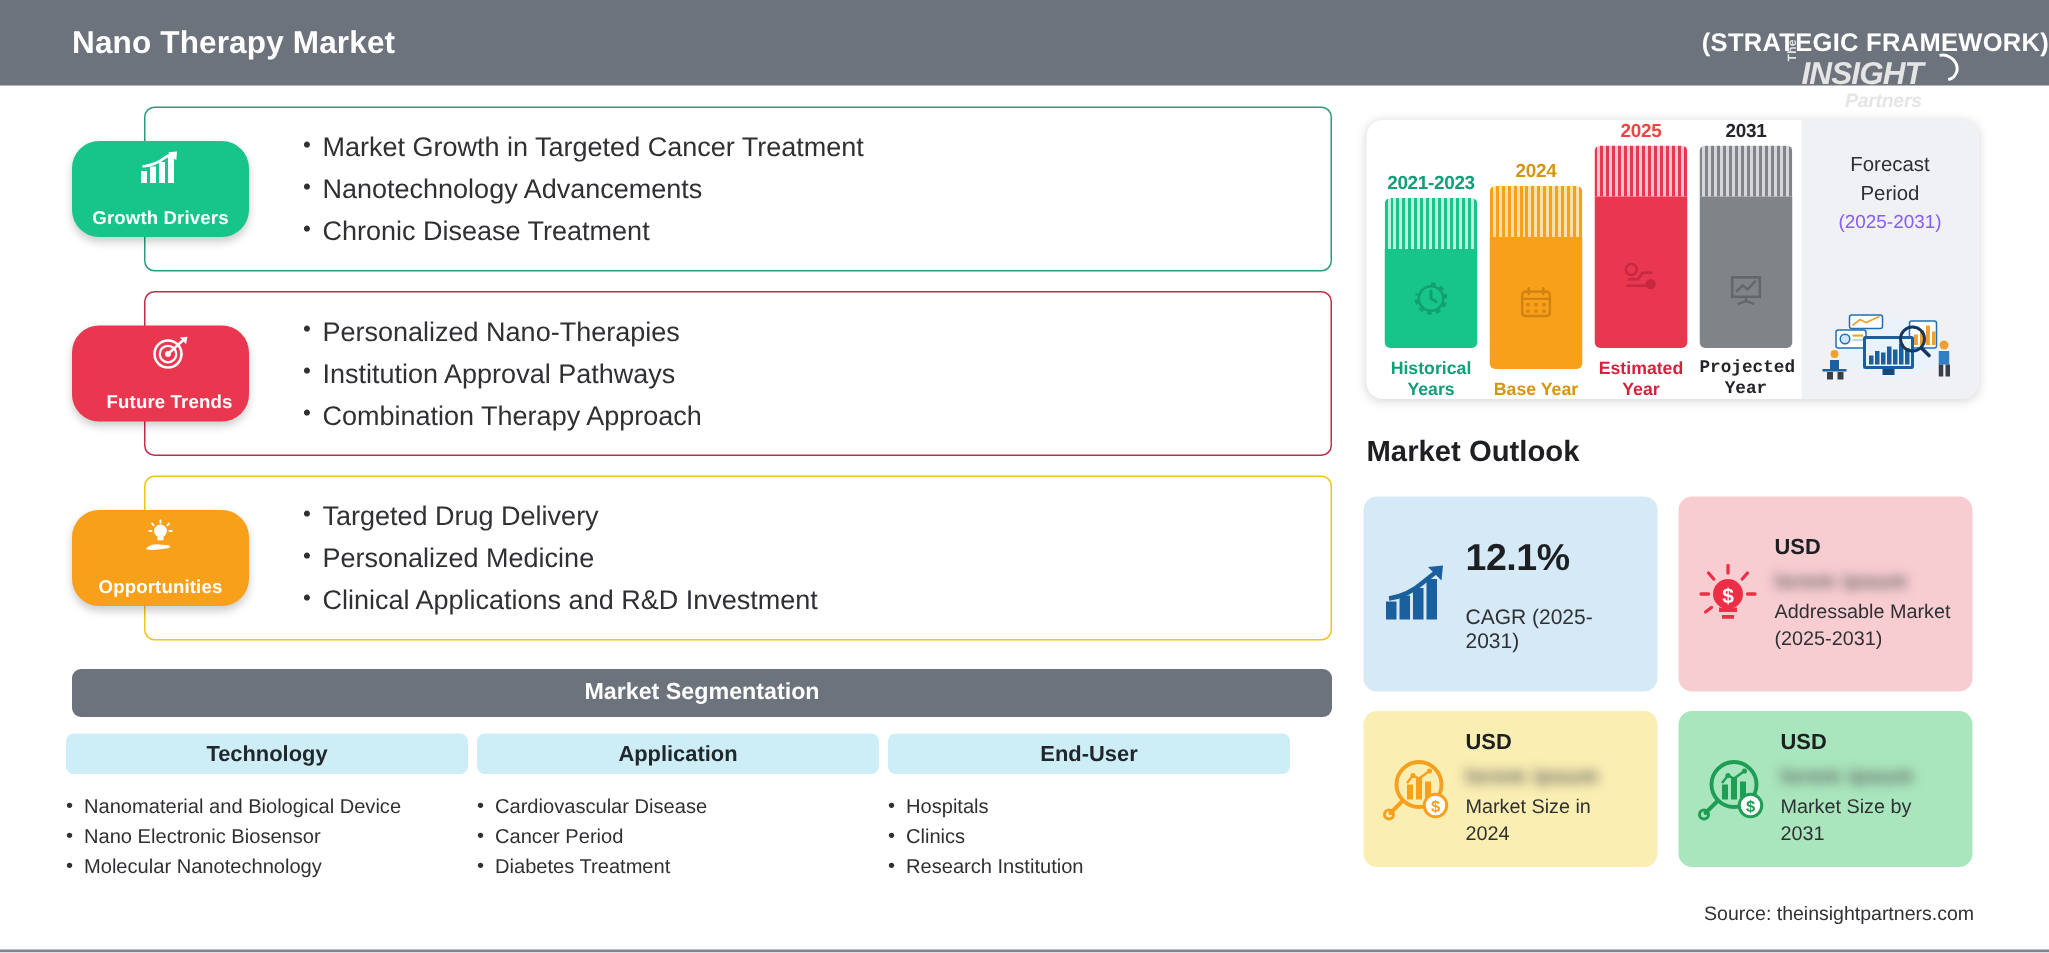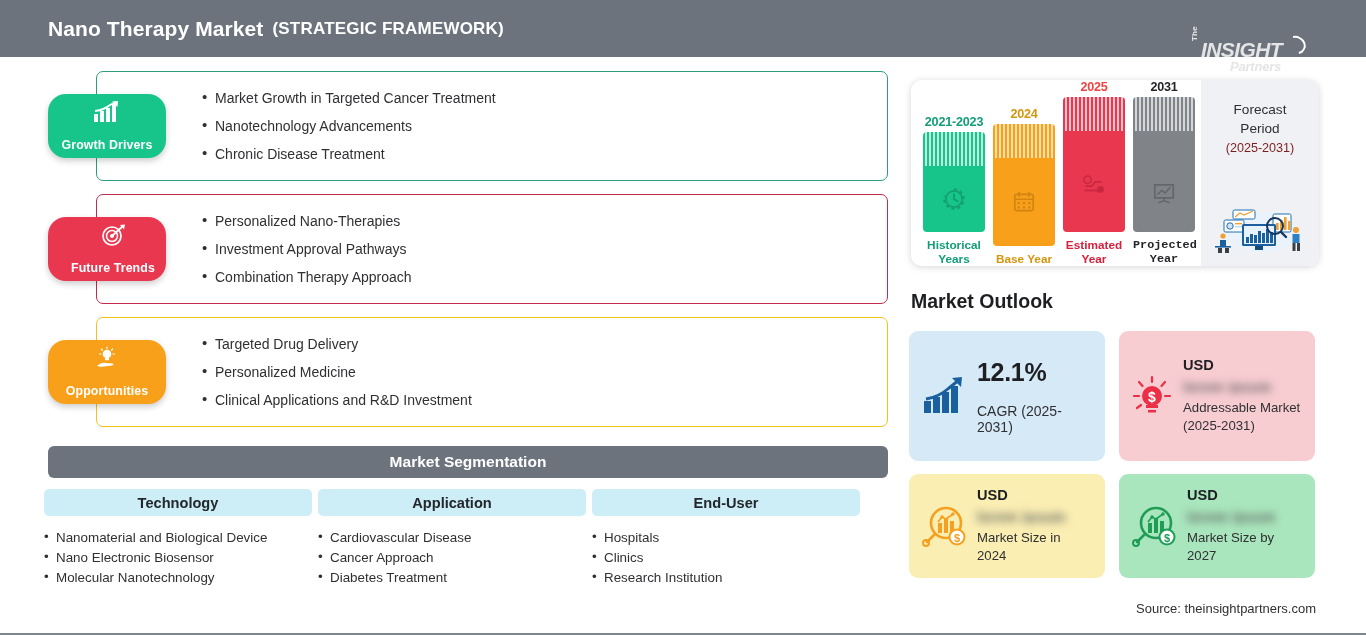--- a/index.html
+++ b/index.html
@@ -12,21 +12,21 @@
   #page {
     position: relative; width: 1366px; height: 635px;
     background: #fff;
     border-bottom: 2px solid #7c848e;
   }
 
   
   .header {
     position: absolute; left: 0; top: 0; width: 1366px; height: 57px;
     background: #6c737d;
-    display: flex; align-items: center;
+    display: flex; align-items: center; justify-content: space-between;
   }
   .header-title {
     margin-left: 48px;
     color: #ffffff; font-size: 21px; font-weight: bold;
     letter-spacing: .1px;
   }
   .header-sub {
     color: #ffffff; font-size: 17px; font-weight: bold;
     margin-left: 9px; letter-spacing: .2px;
   }
@@ -68,21 +68,21 @@
     position: absolute; left: 48px; right: 0; top: 0; bottom: 0;
     border: 1.4px solid; border-radius: 7px;
     background: #fff;
   }
   .dlist {
     position: absolute; left: 105px; top: 50%;
     transform: translateY(-50%);
     list-style: none;
   }
   .dlist li {
-    font-size: 14px; color: #2f3033; line-height: 28px;
+    font-size: 18px; color: #2f3033; line-height: 28px;
     position: relative; padding-left: 13px; white-space: nowrap;
   }
   .dlist li::before {
     content: "\2022"; position: absolute; left: 0; top: -1px;
     font-size: 15px; color: #2f3033;
   }
 
   .badge {
     position: absolute; left: 0; top: 50%;
     transform: translateY(-50%);
@@ -164,21 +164,21 @@
     line-height: 14px; margin-top: 6px;
   }
   .forecast {
     position: relative; width: 118px; height: 100%;
     background: #eff1f5; border-radius: 0 11px 11px 0;
     padding-top: 20px; text-align: center;
   }
   .forecast-t {
     font-size: 13.6px; color: #2d2f33; line-height: 19px;
   }
-  .forecast-sub { font-size: 12.6px; color: #7f1d1d; margin-top: 3px; }
+  .forecast-sub { font-size: 12.6px; color: #8b5cf6; margin-top: 3px; }
   .forecast-illo { position: absolute; left: 8px; bottom: 10px; }
 
   .outlook-title {
     position: absolute; left: 11px; top: 233px;
     font-size: 19.5px; font-weight: bold; color: #1d1f22;
   }
 
   .cards {
     position: absolute; left: 9px; top: 274px;
     width: 420px;
@@ -244,21 +244,21 @@
           <path d="M20 1.5 L26 1 L25.5 7 Z" fill="#fff"></path>
         </svg>
         <span class="badge-label">Growth Drivers</span>
       </div>
     </div>
 
     <div class="drow" style="top:137px;height:110px;">
       <div class="dpanel" style="border-color:#c32b4a;">
         <ul class="dlist">
           <li>Personalized Nano-Therapies</li>
-          <li>Investment Approval Pathways</li>
+          <li>Institution Approval Pathways</li>
           <li>Combination Therapy Approach</li>
         </ul>
       </div>
       <div class="badge" style="background:#e8374f;padding-left:12px;">
         <svg class="badge-icon" viewBox="0 0 30 24">
           <circle cx="14" cy="13" r="9" stroke="#fff" stroke-width="1.7" fill="none"></circle>
           <circle cx="14" cy="13" r="5.5" stroke="#fff" stroke-width="1.5" fill="none"></circle>
           <circle cx="14" cy="13" r="2" fill="#fff"></circle>
           <path d="M14 13 L25 3" stroke="#fff" stroke-width="1.7"></path>
           <path d="M22 2 L27 1.5 L26 6.5 Z" fill="#fff"></path>
@@ -302,21 +302,21 @@
         <ul>
           <li>Nanomaterial and Biological Device</li>
           <li>Nano Electronic Biosensor</li>
           <li>Molecular Nanotechnology</li>
         </ul>
       </div>
       <div class="seg-col">
         <div class="seg-col-head">Application</div>
         <ul>
           <li>Cardiovascular Disease</li>
-          <li>Cancer Approach</li>
+          <li>Cancer Period</li>
           <li>Diabetes Treatment</li>
         </ul>
       </div>
       <div class="seg-col">
         <div class="seg-col-head">End-User</div>
         <ul>
           <li>Hospitals</li>
           <li>Clinics</li>
           <li>Research Institution</li>
         </ul>
@@ -523,20 +523,20 @@
           <circle cx="21" cy="14" r="1.7" fill="#1f9d55"></circle>
             <circle cx="32" cy="11" r="1.7" fill="#1f9d55"></circle>
           <path d="M14 31 L6 39" stroke="#1f9d55" stroke-width="2.6" stroke-linecap="round"></path>
           <circle cx="5" cy="40" r="3" fill="none" stroke="#1f9d55" stroke-width="2"></circle>
           <circle cx="36" cy="34" r="7.5" fill="#fff" stroke="#1f9d55" stroke-width="2"></circle>
           <text x="36" y="38.5" font-size="11" font-weight="bold" fill="#1f9d55" text-anchor="middle" font-family="Liberation Sans, sans-serif">$</text>
         </svg>
         <div class="ocard-txt">
           <div class="ocard-usd">USD</div>
           <div class="blur-val">lorem ipsum</div>
-          <div class="ocard-cap">Market Size by 2027</div>
+          <div class="ocard-cap">Market Size by 2031</div>
         </div>
       </div>
     </div>
 
     <div class="source">Source: theinsightpartners.com</div>
   </div>
 </div>
 
 </body></html>

